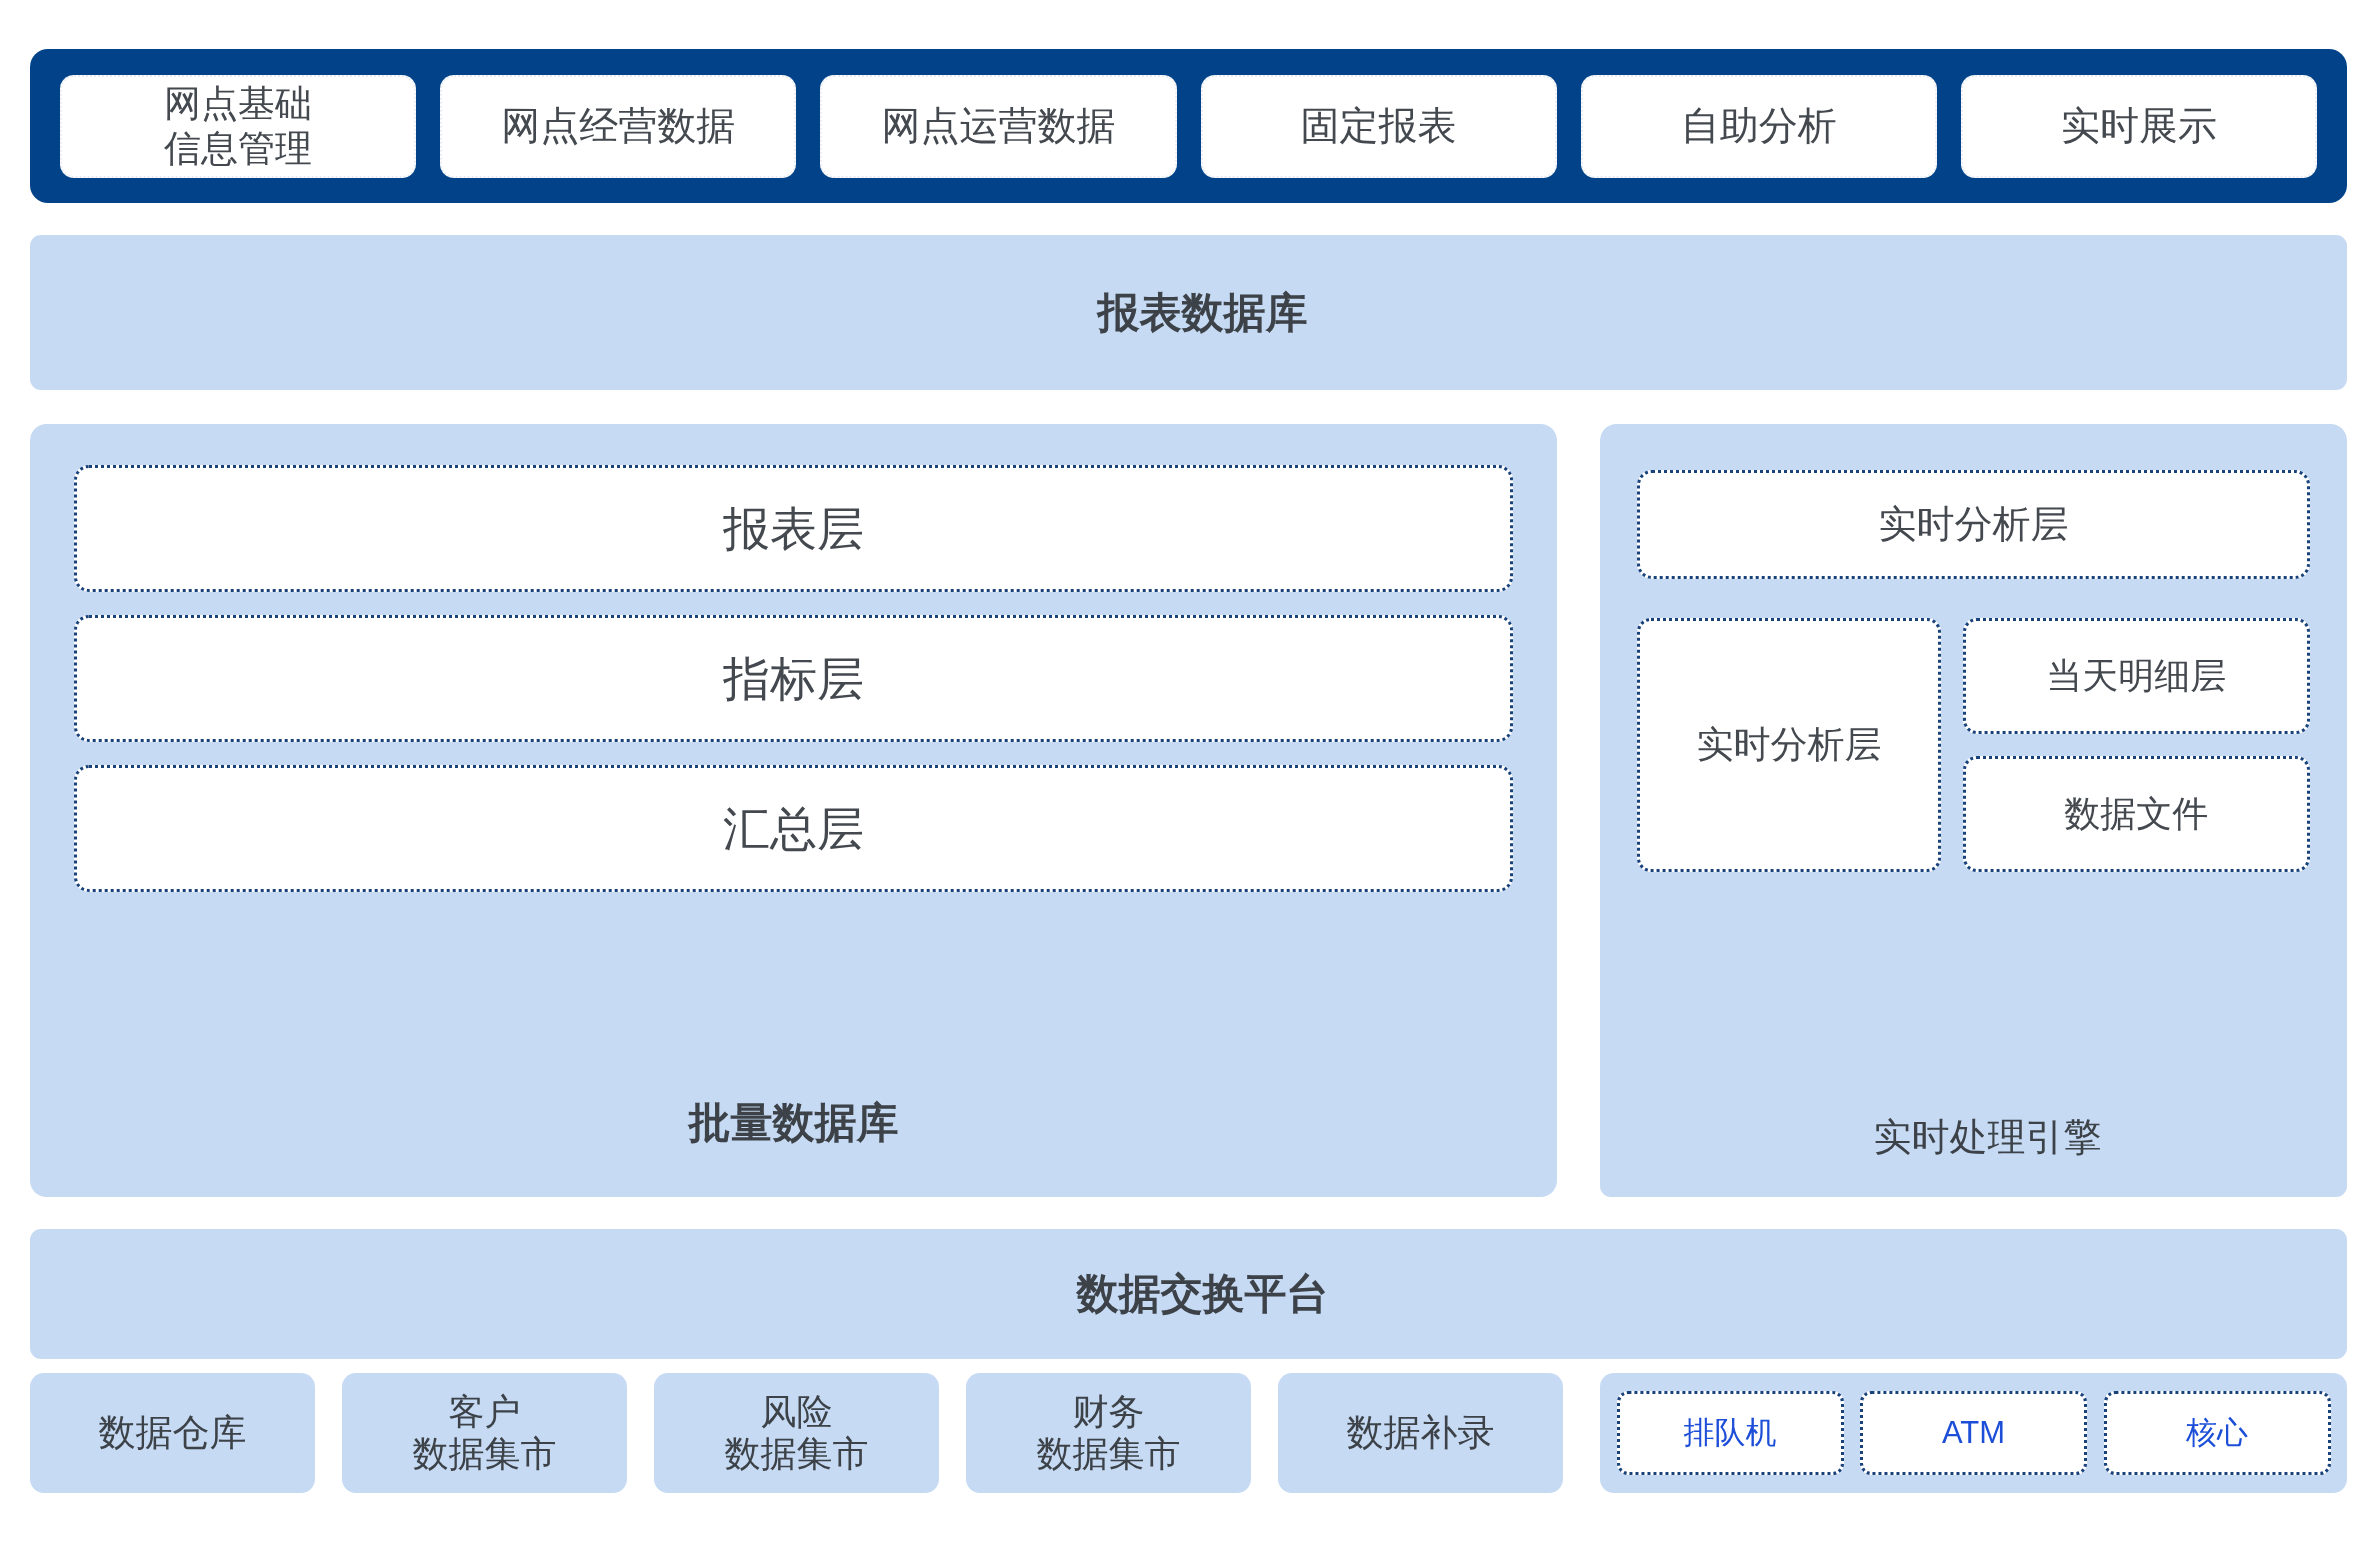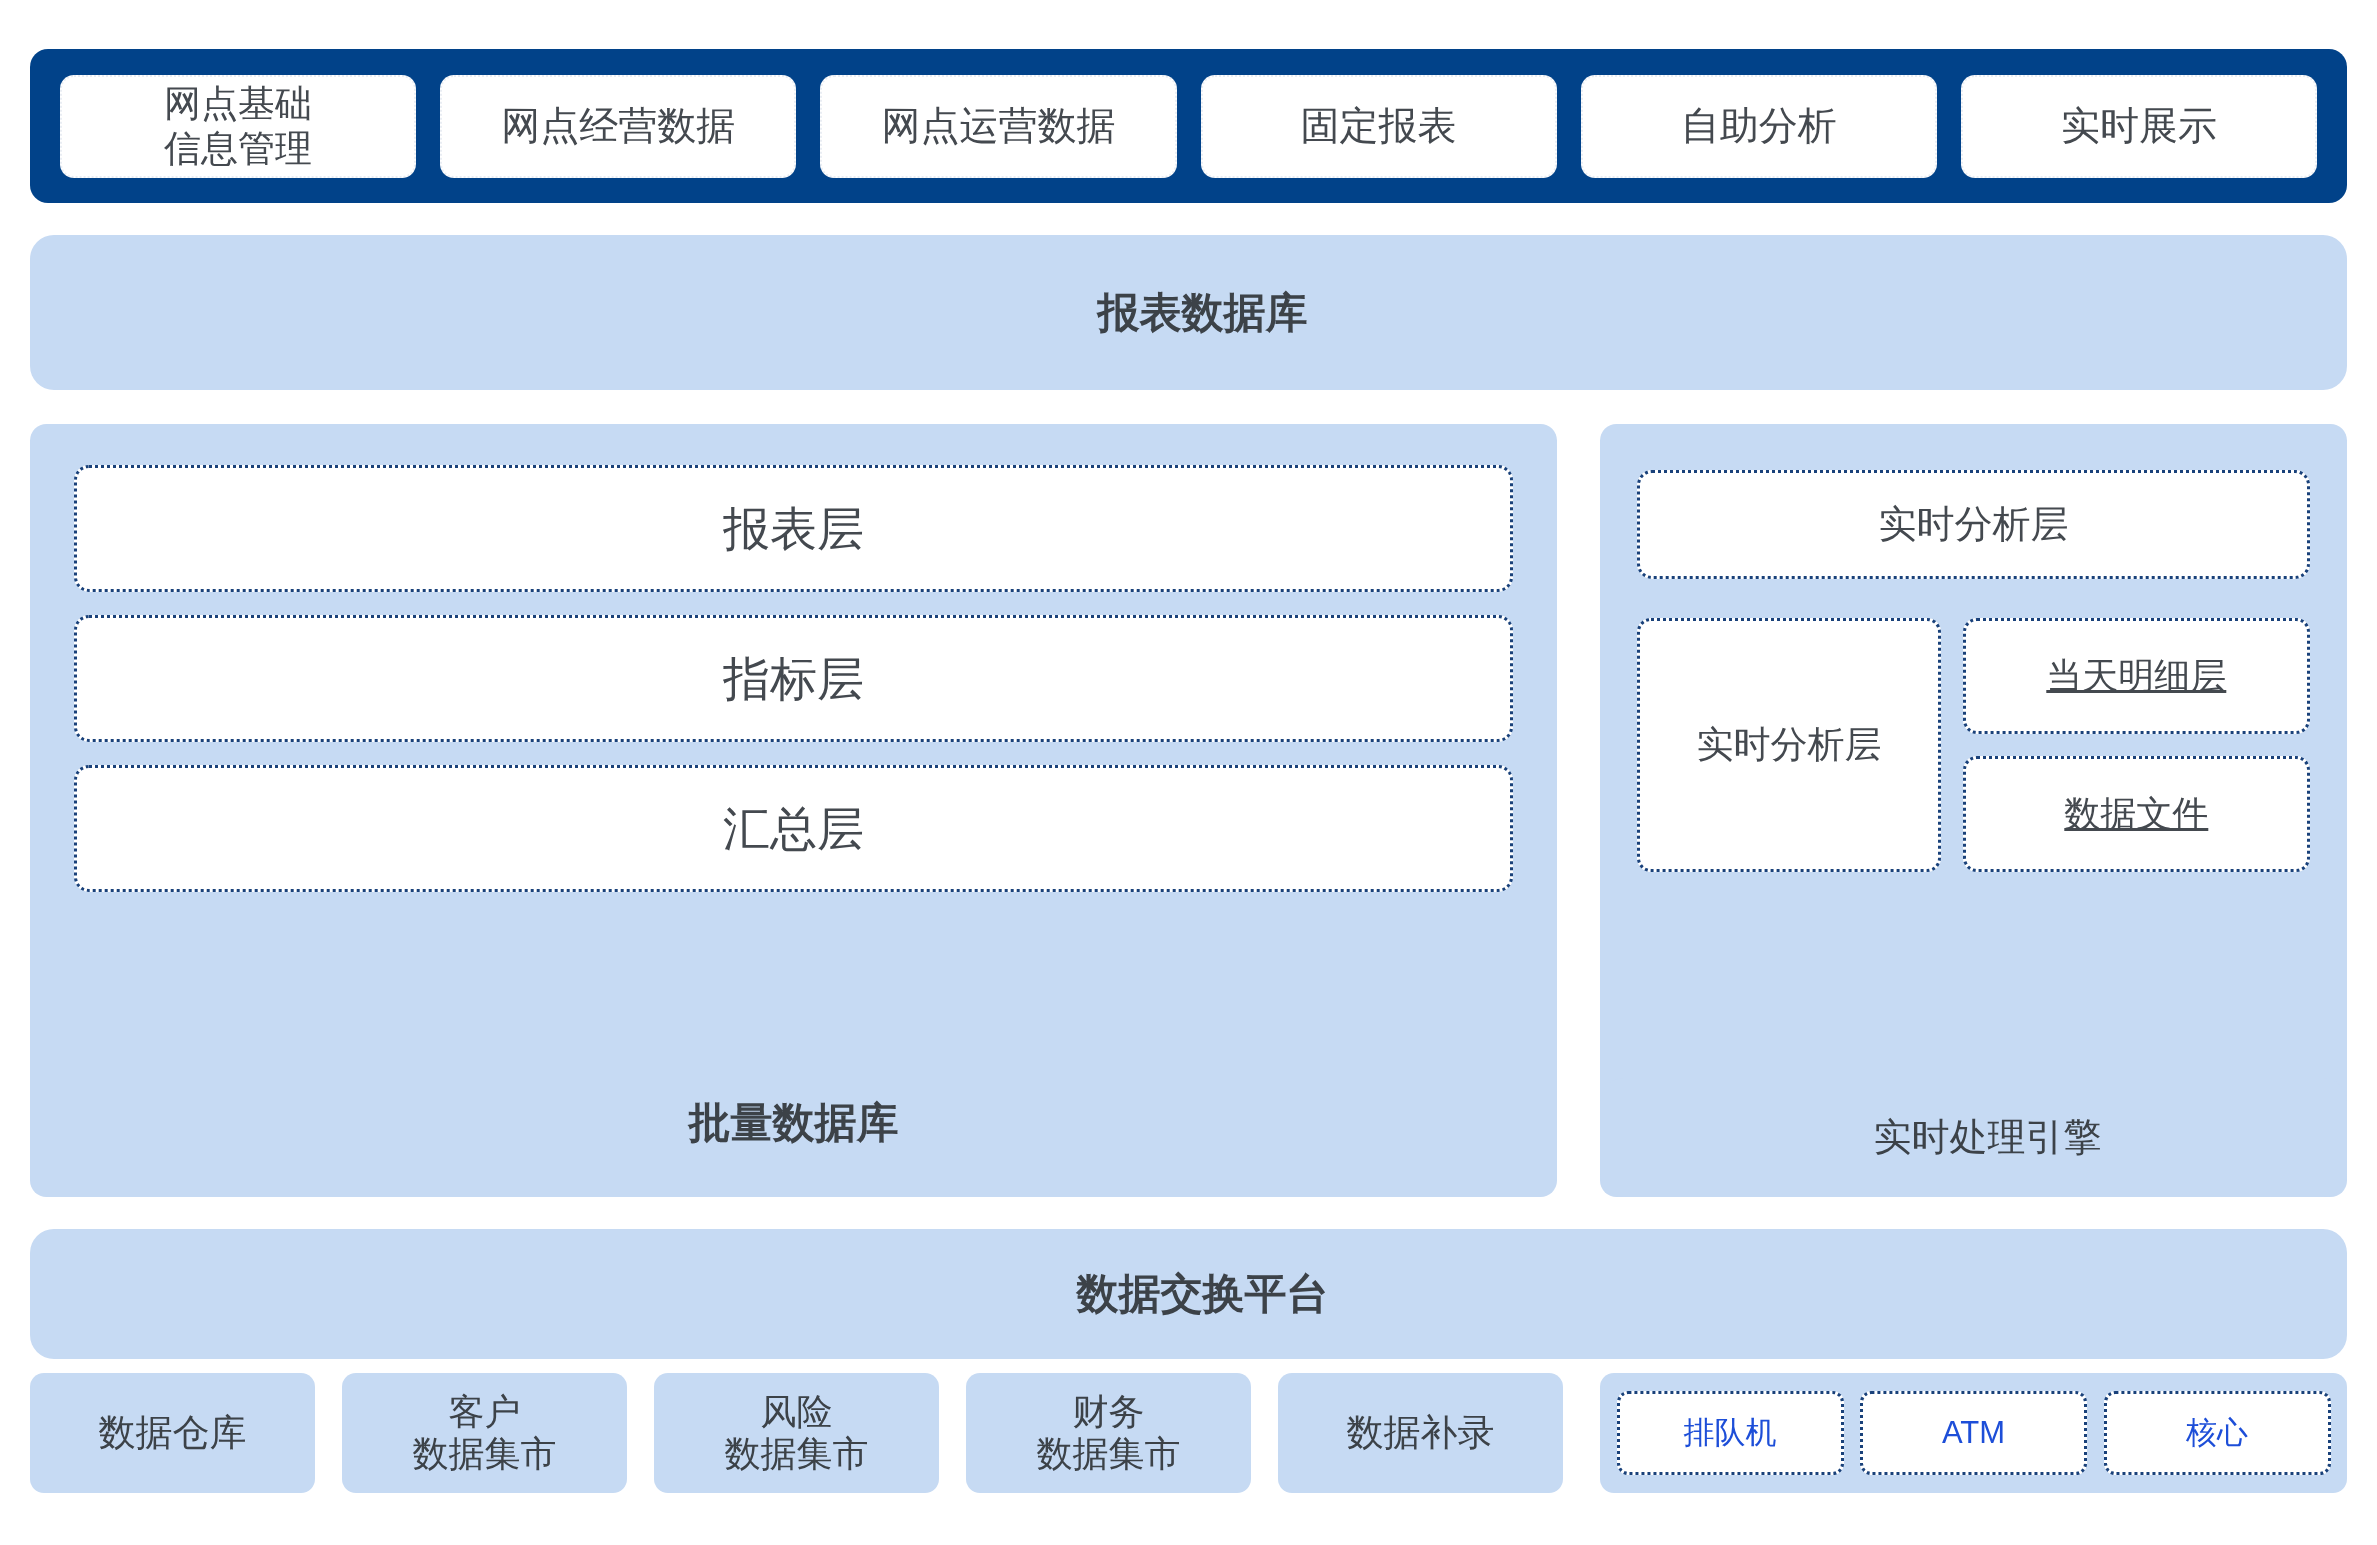--- a/index.html
+++ b/index.html
@@ -59,21 +59,21 @@
     color: #44494f;
   }
   .topbar-item.two-line {
     font-size: 37px;
     line-height: 1.22;
   }
 
   
   .band {
     background: #c6daf3;
-    border-radius: 24px;
+    border-radius: 11px;
     box-sizing: border-box;
     color: #3c4248;
     padding-left: 28px;
   }
 
   .band-report {
     position: absolute;
     left: 30px;
     top: 235px;
     width: 2317px;
@@ -153,21 +153,20 @@
     flex-direction: column;
     gap: 21.6px;
   }
   .rt-small {
     flex: 1 1 0;
     background: #ffffff;
     border: 3.2px dotted #19417a;
     border-radius: 14px;
     box-sizing: border-box;
     font-size: 36px;
-    text-decoration: underline;
   }
   .mid-right-label {
     position: absolute;
     left: 0;
     right: 0;
     bottom: 36px;
     text-align: center;
     font-size: 39px;
     font-weight: bold;
     color: #3c4248;

